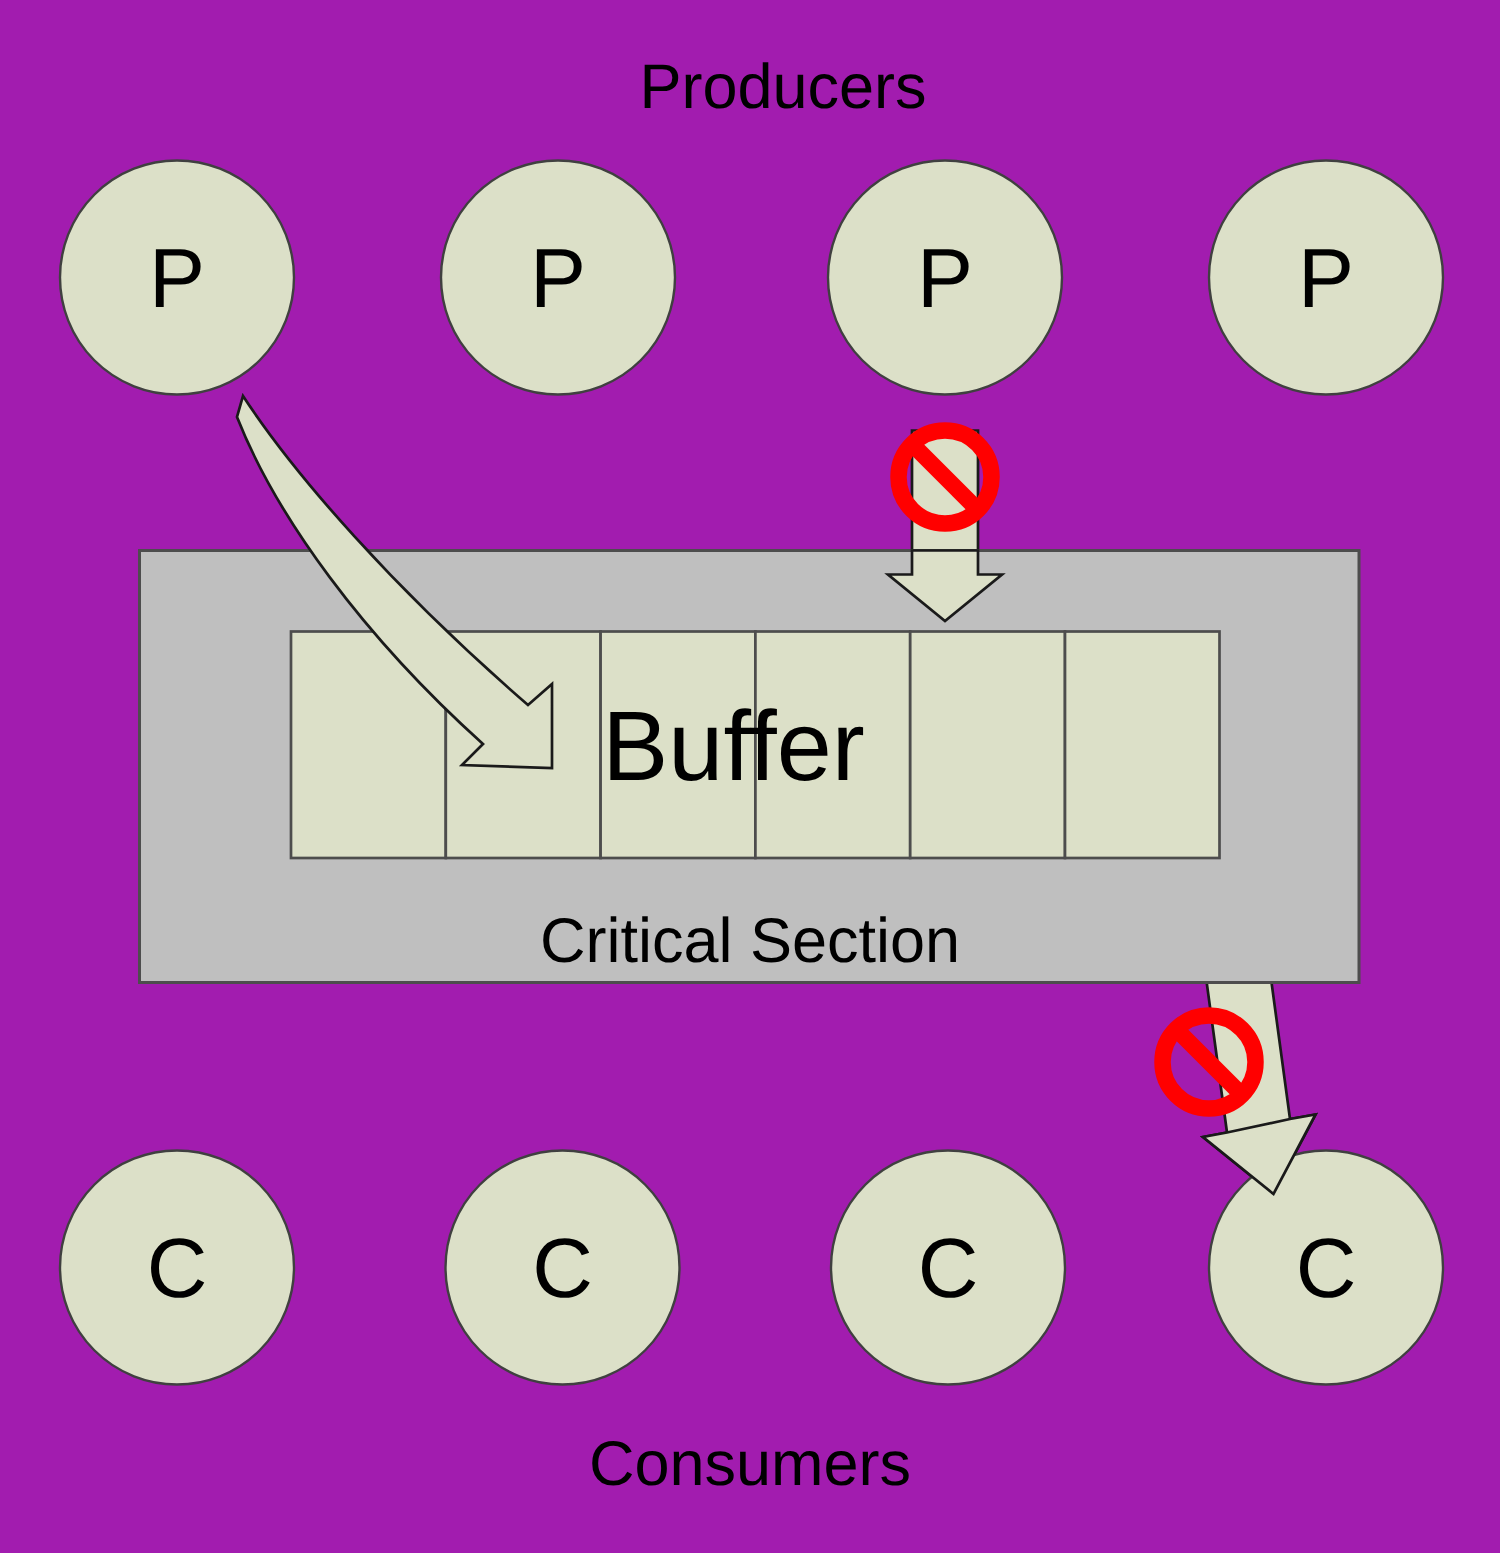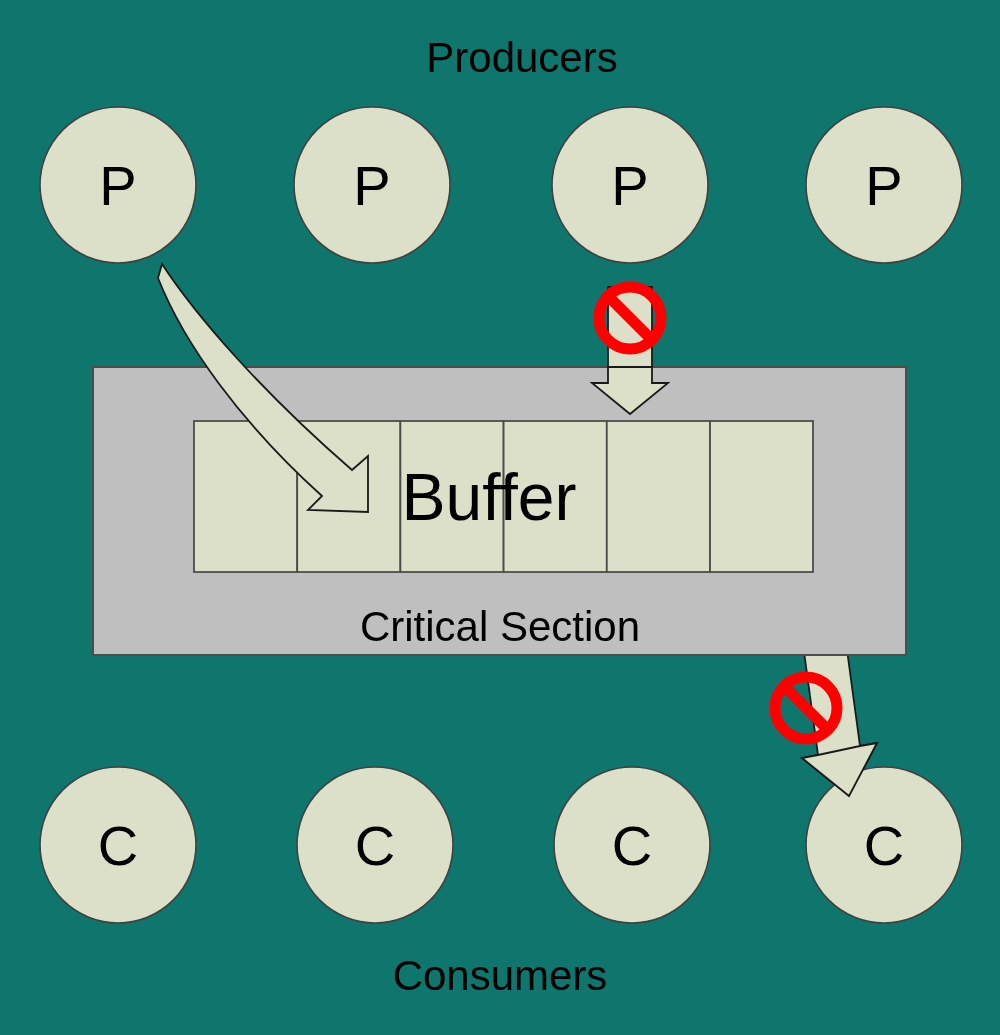--- a/index.html
+++ b/index.html
@@ -7,21 +7,21 @@
     padding: 0;
     background: #ffffff;
   }
   body {
     font-family: "Liberation Sans", sans-serif;
   }
   #stage {
     position: relative;
     width: 1000px;
     height: 1035px;
-    background: #0f766e;
+    background: #a21caf;
     overflow: hidden;
   }
   .svg-layer {
     position: absolute;
     left: 0;
     top: 0;
     width: 1000px;
     height: 1035px;
   }
   .node-label {

